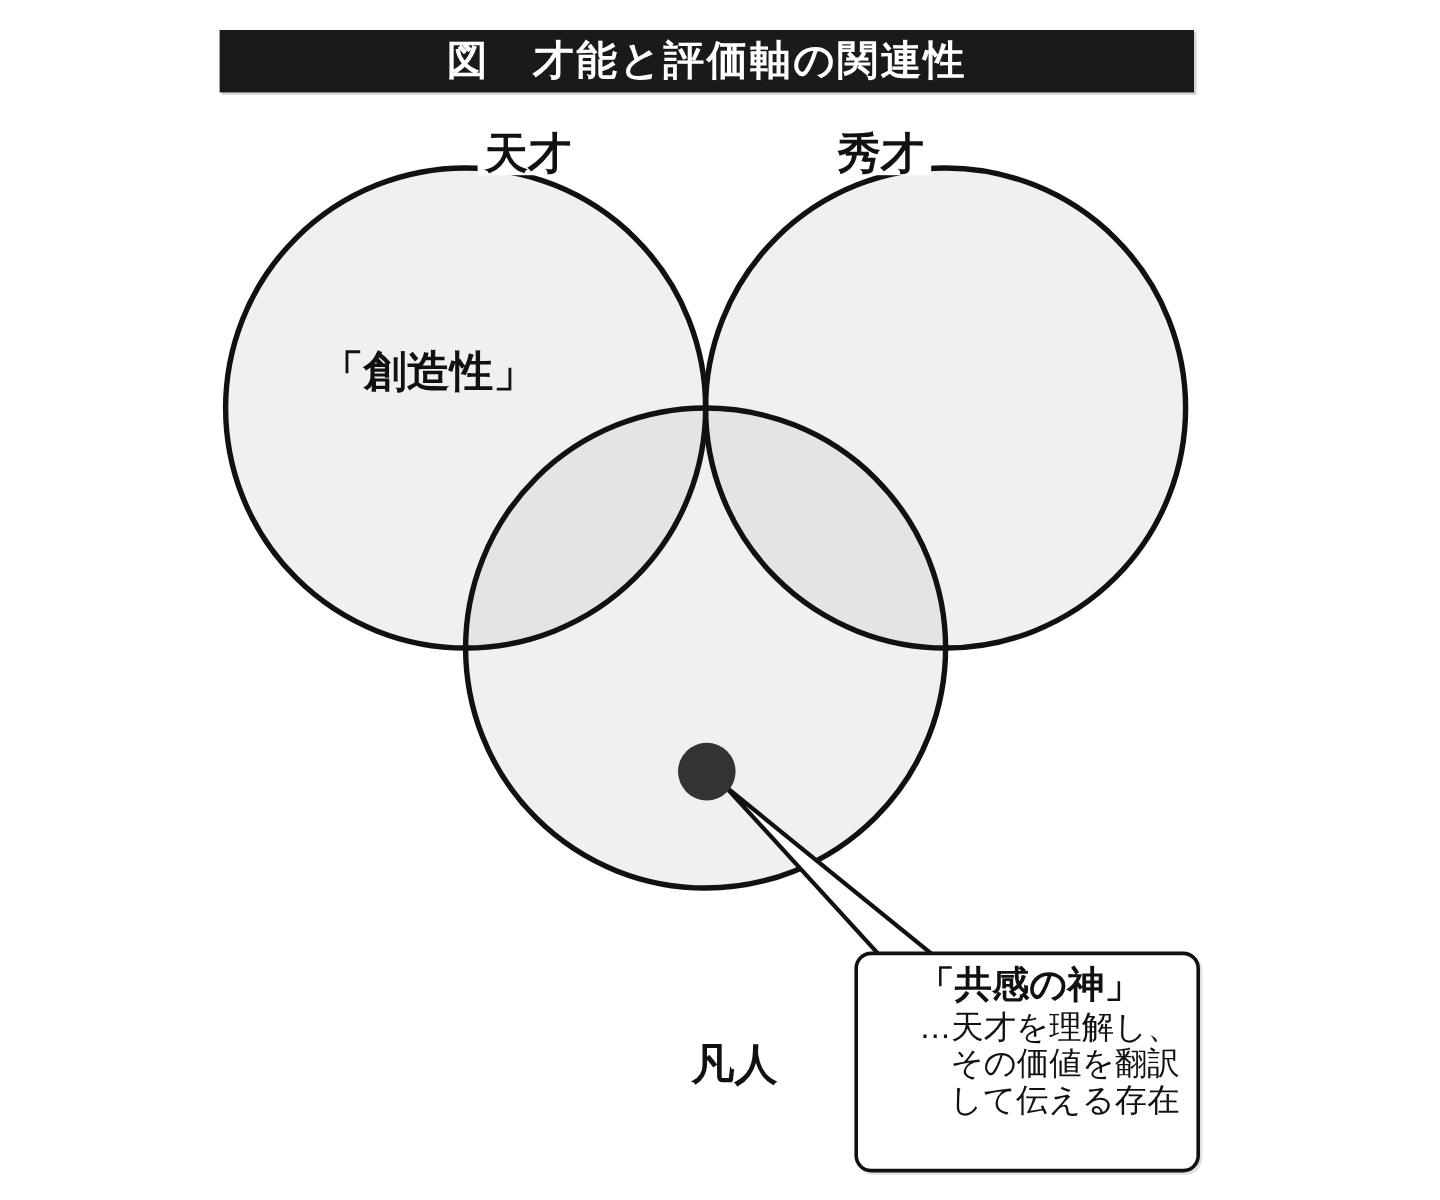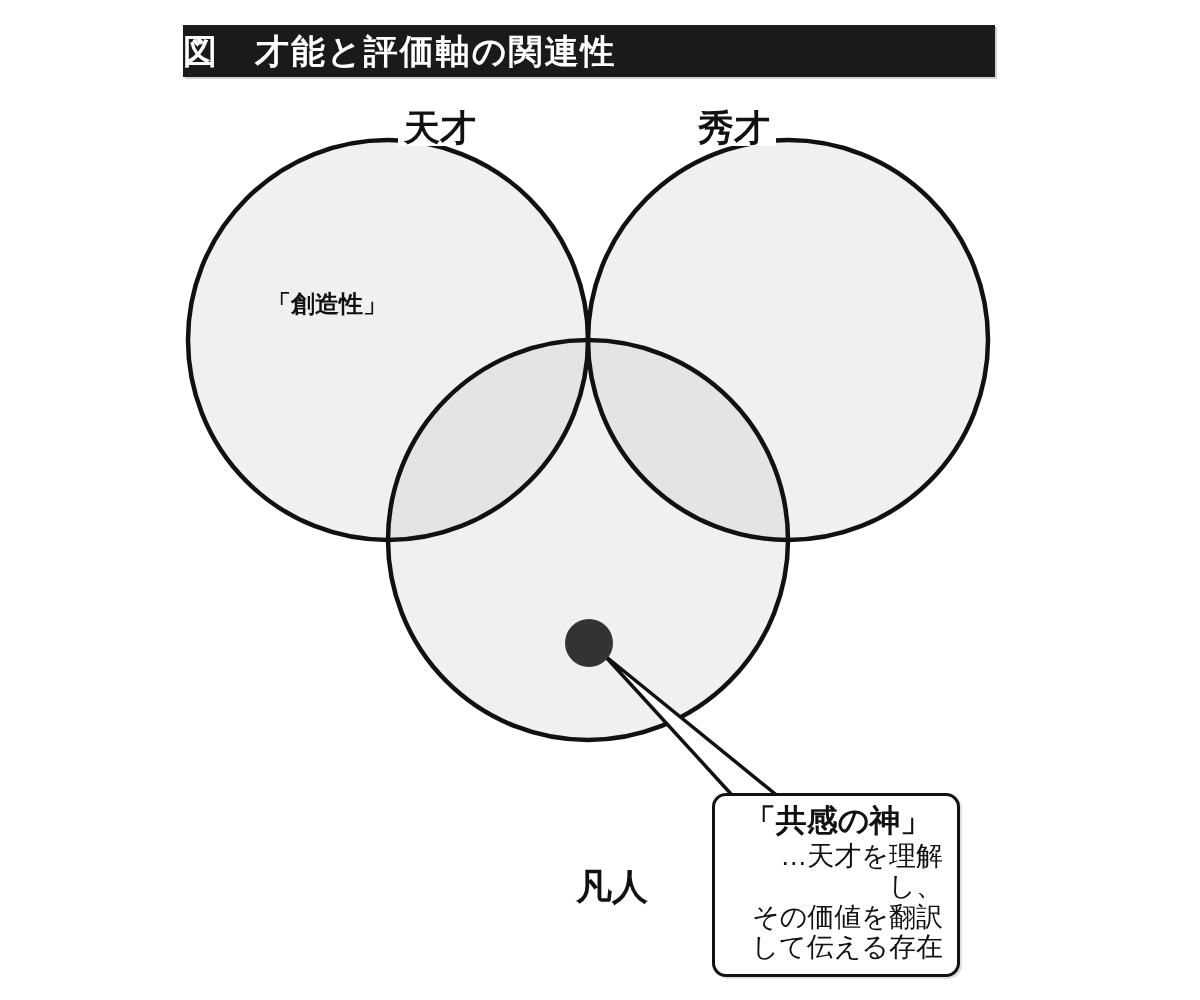--- a/index.html
+++ b/index.html
@@ -23,20 +23,21 @@
   
   .title-banner {
     position: absolute;
     left: 183px;
     top: 25px;
     width: 812px;
     height: 52px;
     background: #1a1a1a;
     display: flex;
     align-items: center;
+    justify-content: center;
     box-shadow: 2px 2px 0 rgba(0,0,0,0.18);
   }
   .title-text {
     color: #ffffff;
     font-size: 34px;
     font-weight: bold;
     letter-spacing: 2px;
     line-height: 1;
     white-space: pre;
   }
@@ -57,37 +58,37 @@
     font-weight: bold;
     line-height: 1;
     white-space: nowrap;
   }
   .ring-label {
     font-size: 36px;
     background: #ffffff;
     padding: 0 6px;
   }
   .inner-label {
-    font-size: 24px;
+    font-size: 36px;
   }
 
   #label-tensai   { left: 398px; top: 110px; text-align: center; }
   #label-shusai   { left: 692px; top: 110px; }
   #label-bonjin   { left: 570px; top: 869px; }
 
   #label-souzousei { left: 267px; top: 292px; }
   #label-saigensei { left: 747px; top: 292px; }
   #label-kyoukan   { left: 500px; top: 744px; }
 
   
   .callout {
     position: absolute;
     left: 712px;
     top: 793px;
-    width: 248px;
+    width: 288px;
     height: 184px;
     background: #ffffff;
     border: 3px solid #111111;
     border-radius: 14px;
     box-sizing: border-box;
     padding: 8px 14px 6px 18px;
     box-shadow: 2px 2px 0 rgba(0,0,0,0.12);
   }
   .callout-title {
     font-size: 31px;

